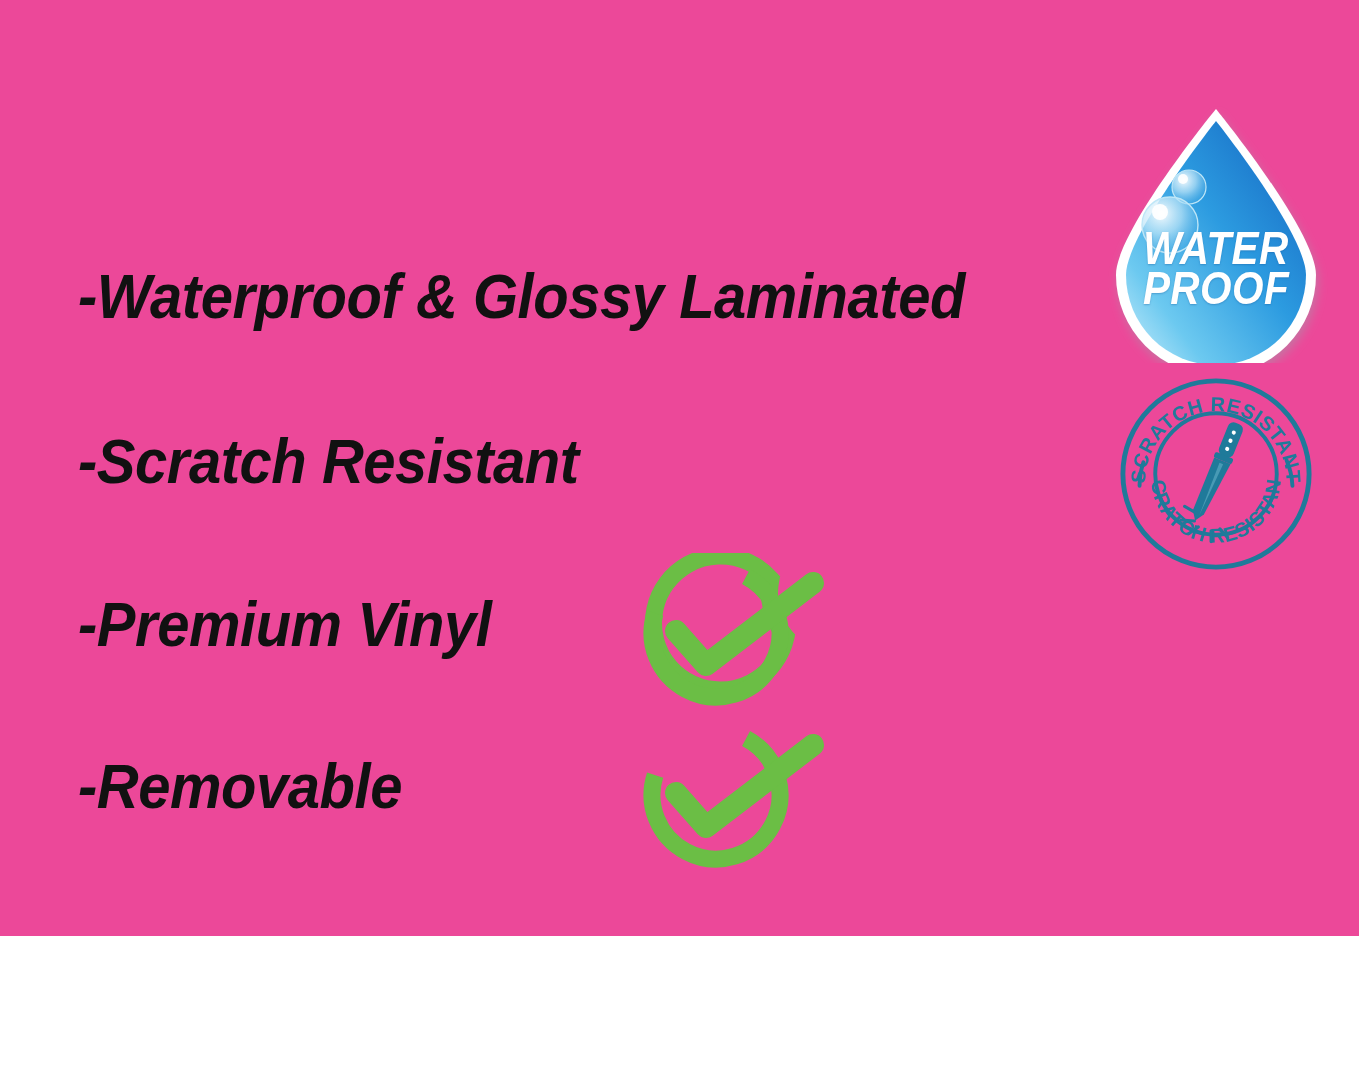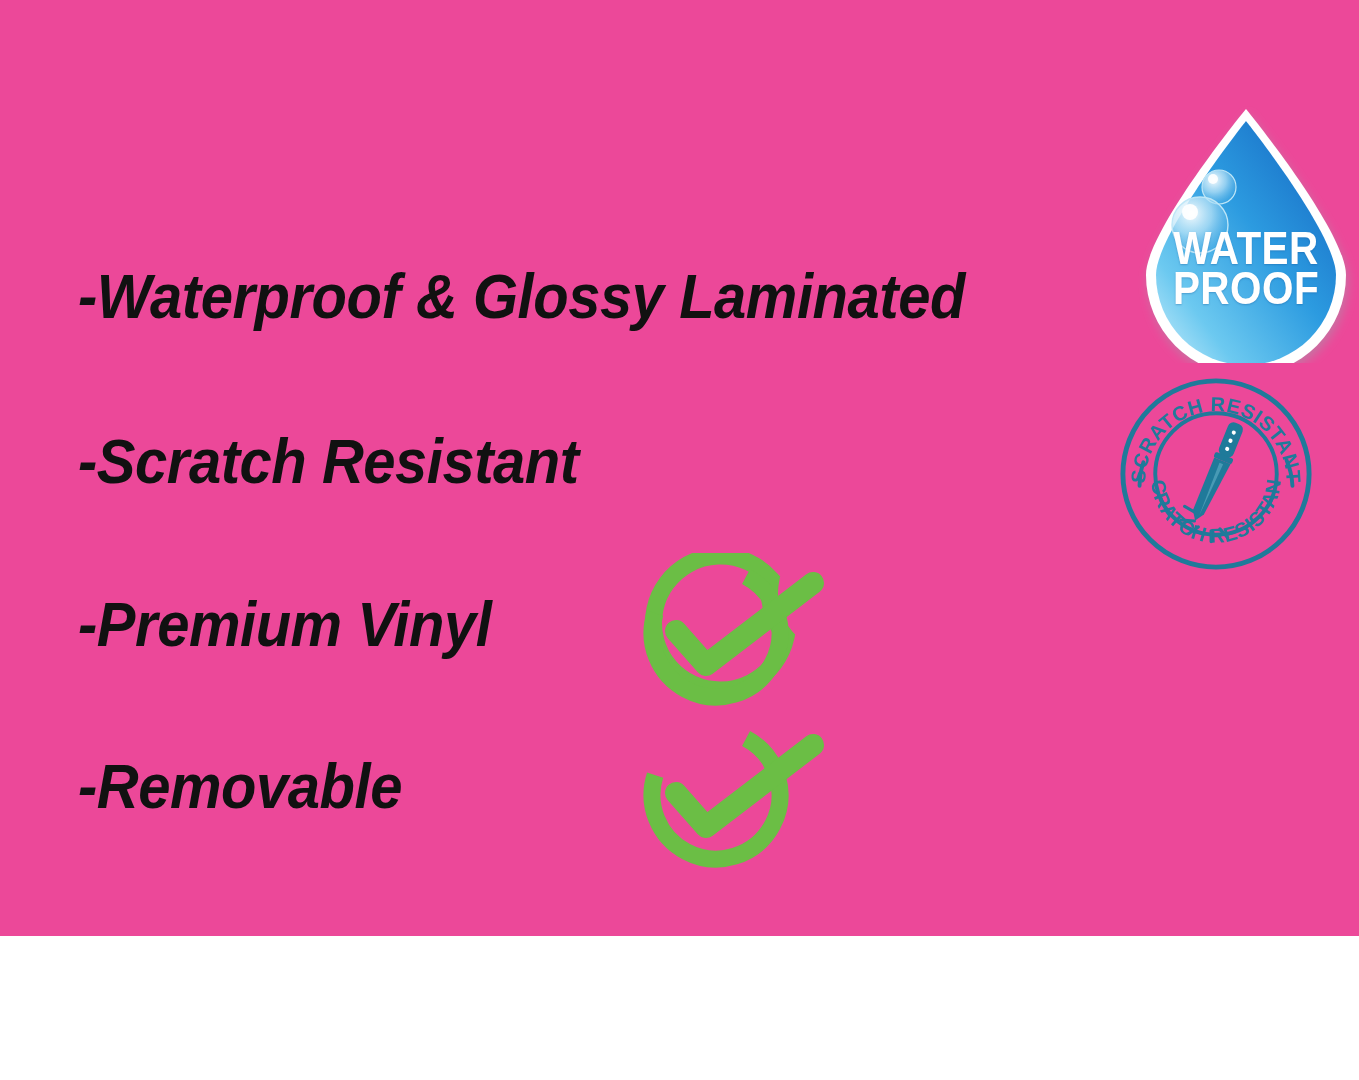--- a/index.html
+++ b/index.html
@@ -44,24 +44,25 @@
     width: 190px;
     height: 160px;
   }
   .check-mark.c0 { left: 638px; top: 553px; }
   .check-mark.c1 { left: 638px; top: 715px; }
   .check-mark svg { display: block; width: 100%; height: 100%; }
 
   
   #waterproof-badge {
     position: absolute;
-    left: 1134px;
+    left: 1104px;
     top: 105px;
     width: 224px;
     height: 258px;
+    font-style: italic;
   }
   #waterproof-badge svg { display: block; width: 100%; height: 100%; }
   .drop-label {
     position: absolute;
     left: 0;
     width: 100%;
     text-align: center;
     color: #ffffff;
     font-family: "Liberation Sans", sans-serif;
     font-weight: 700;

